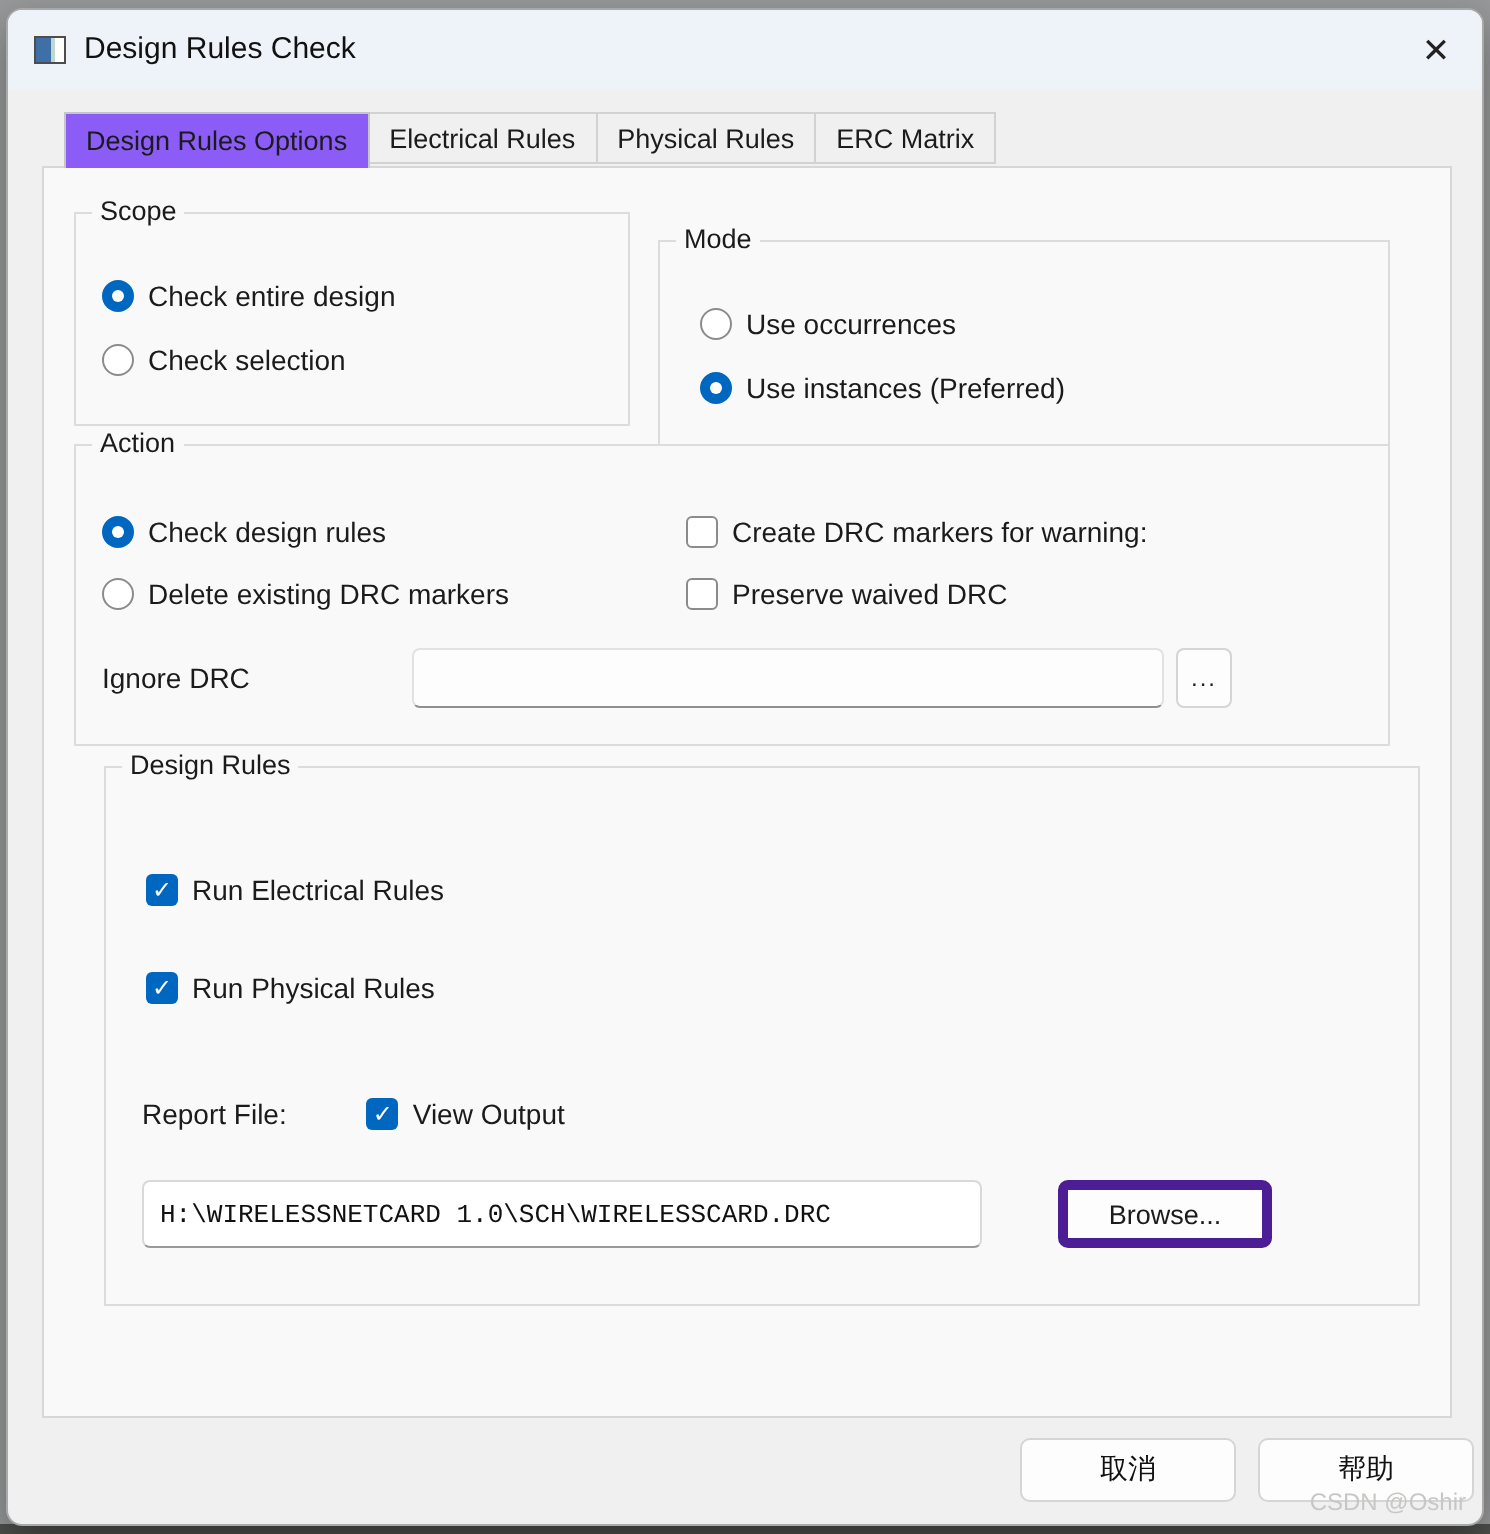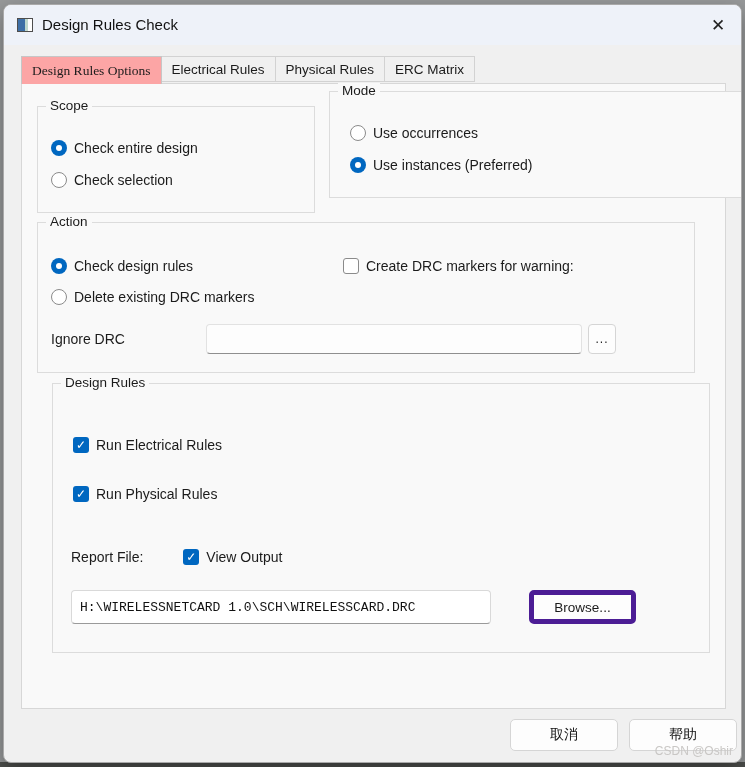--- a/index.html
+++ b/index.html
@@ -33,38 +33,38 @@
   }
 
   
   #tabbar { position:absolute; left:17px; top:51px; height:27px; display:flex; z-index:3; }
   .tab {
     height:26px; padding:0 10px; display:flex; align-items:center;
     font-size:13.5px; background:#f0f0f0; border:1px solid #d2d2d2;
     margin-left:-1px; cursor:pointer; white-space:nowrap; color:#1b1b1b;
   }
   .tab.active {
-    height:28px; background:#fca5a5; border:1px solid #c6c6c6; border-bottom:none;
-    margin-left:0; z-index:4; position:relative;font-family:Liberation Serif, serif;
+    height:28px; background:#8b5cf6; border:1px solid #c6c6c6; border-bottom:none;
+    margin-left:11px; z-index:4; position:relative;
   }
 
   
   #tabpanel {
     position:absolute; left:17px; top:78px; width:705px; height:626px;
     background:#f9f9f9; border:1px solid #d7d7d7; z-index:2;
   }
 
   
   .groupbox { position:absolute; border:1px solid #dcdcdc; background:#f9f9f9; }
   .groupbox > .legend {
     position:absolute; top:-9px; left:8px; background:#f9f9f9; padding:0 4px;
     font-size:13.5px; color:#1b1b1b; white-space:nowrap;
   }
   #group-scope  { left:15px;  top:22px;  width:278px; height:107px;padding-left:13px; }
-  #group-mode   { left:307px; top:7px;  width:416px; height:107px; }
+  #group-mode   { left:307px; top:36px;  width:366px; height:107px; }
   #group-action { left:15px;  top:138px; width:658px; height:151px; }
   #group-rules  { left:15px;  top:299px; width:658px; height:270px;margin-left:15px; }
 
   .ctl-row { position:absolute; display:flex; align-items:center; gap:7px; height:20px; font-size:14px; white-space:nowrap; cursor:default; }
 
   
   .radio { width:16px; height:16px; border-radius:50%; background:#fff; border:1px solid #8b8b8b; flex:0 0 auto; position:relative; }
   .radio.on { border:none; background:#0067c0; }
   .radio.on::after { content:""; position:absolute; left:5px; top:5px; width:6px; height:6px; border-radius:50%; background:#fff; }
 
@@ -184,20 +184,24 @@
         <span>Check design rules</span>
       </div>
       <div id="action-radio-1" class="ctl-row">
         <span class="radio"></span>
         <span>Delete existing DRC markers</span>
       </div>
       <div id="action-check-0" class="ctl-row">
         <span class="check"></span>
         <span>Create DRC markers for warning:</span>
       </div>
+      <div id="action-check-1" class="ctl-row">
+        <span class="check"></span>
+        <span>Preserve waived DRC</span>
+      </div>
       <div id="ignore-label">Ignore DRC</div>
       <input id="ignore-input" type="text" value="" style="">
       <div id="ignore-ellipsis-button">...</div>
     </div>
 
     <div id="group-rules" class="groupbox">
       <span class="legend">Design Rules</span>
       <div id="rules-check-0" class="ctl-row">
         <span class="check on"></span>
         <span>Run Electrical Rules</span>

